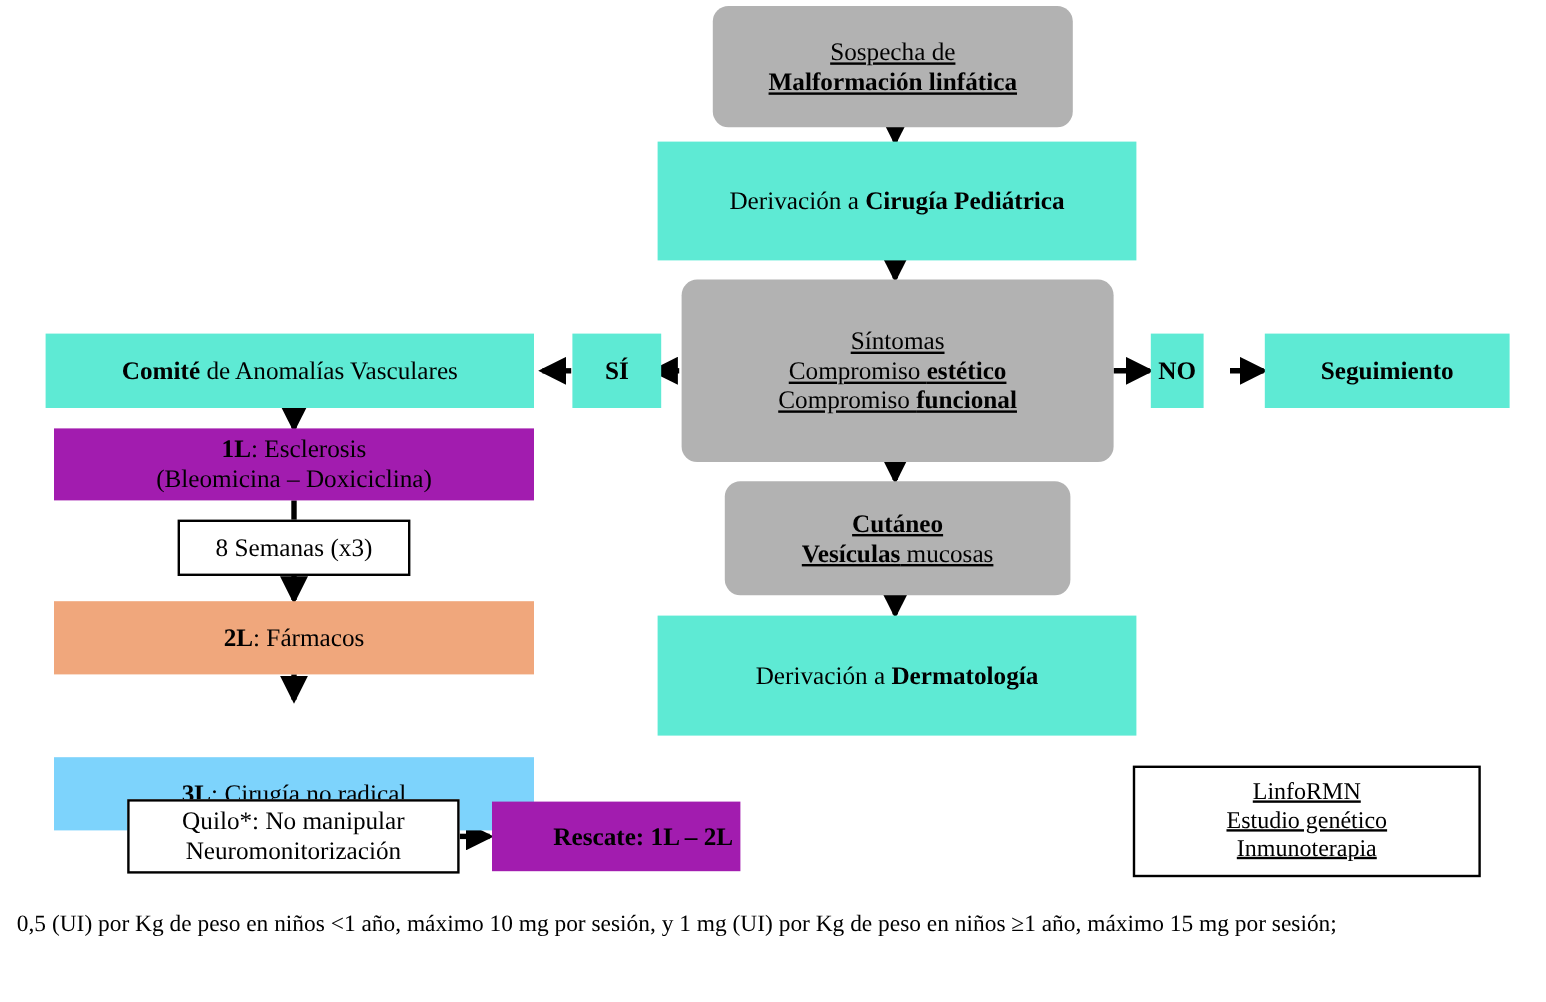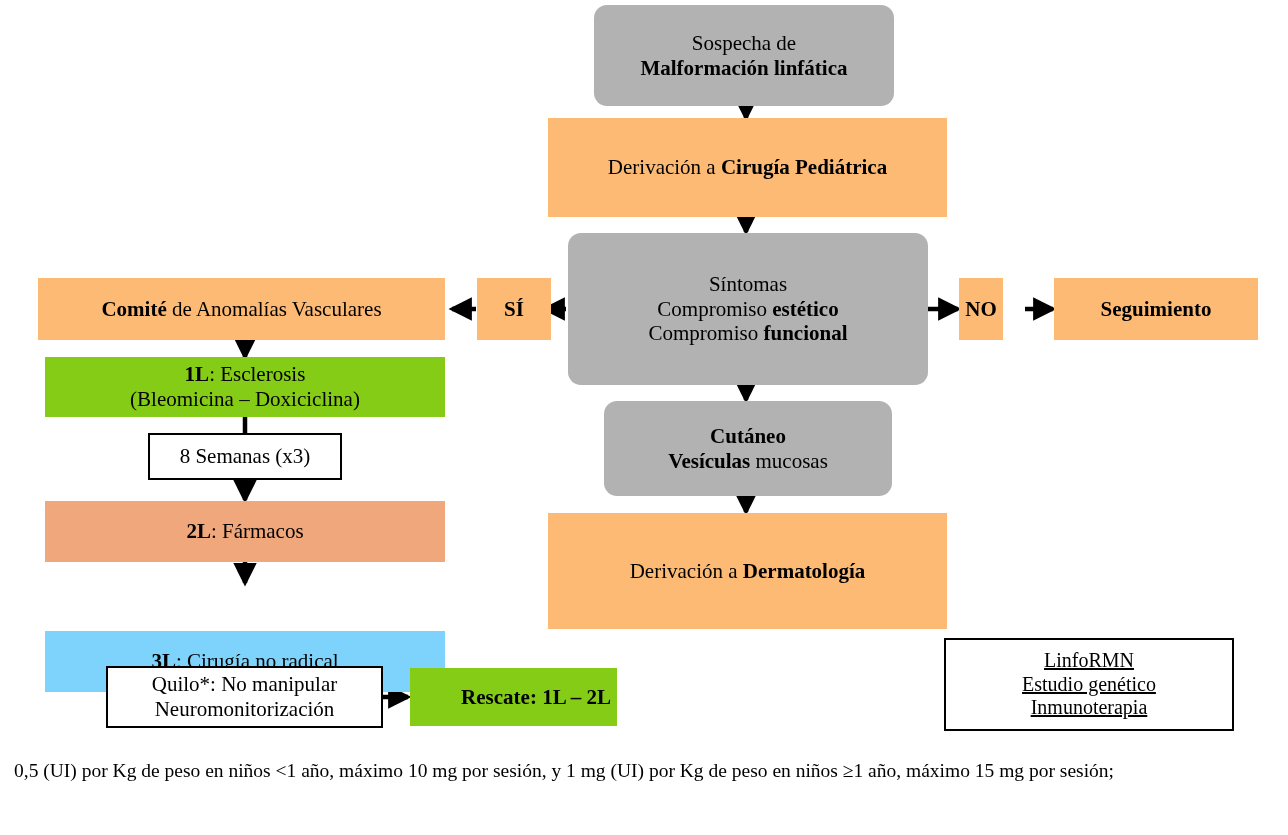--- a/index.html
+++ b/index.html
@@ -25,23 +25,23 @@
     align-items: center;
     justify-content: center;
     text-align: center;
     line-height: 1.18;
     box-sizing: border-box;
     font-size: 21px;
     padding: 2px 6px;
   }
   .node .ln { display: block; }
   .bold { font-weight: bold; }
-  .gray   { background: #b2b2b2; border-radius: 13px; }
-  .green  { background: #fdba74; }
-  .or1    { background: #84cc16; }
+  .gray   { background: #b2b2b2; border-radius: 13px; text-decoration: underline; }
+  .green  { background: #5eead4; }
+  .or1    { background: #a21caf; }
   .or2    { background: #f0a77c; }
   .or3    { background: #7dd3fc; margin-top: 47px; }
   .white-box {
     background: #ffffff;
     border: 2.5px solid #000000;
   }
   .arrow {
     position: absolute;
     pointer-events: none;
   }
@@ -117,21 +117,21 @@
   </div>
 
   <div class="node gray" style="left:568px; top:233px; width:360px; height:152px;">
     <div>
       <span class="ln">Síntomas</span>
       <span class="ln"><span>Compromiso </span><span class="bold">estético</span></span>
       <span class="ln"><span>Compromiso </span><span class="bold">funcional</span></span>
     </div>
   </div>
 
-  <div class="node green" style="left:548px; top:513px; width:399px; height:116px;">
+  <div class="node green" style="left:548px; top:513px; width:399px; height:100px;">
     <div>
       <span>Derivación a </span><span class="bold">Dermatología</span>
     </div>
   </div>
 
   <div class="node green" style="left:959px; top:278px; width:44px; height:62px;text-align:right;">
     <span class="bold">NO</span>
   </div>
 
   <div class="node green" style="left:1054px; top:278px; width:204px; height:62px;">

